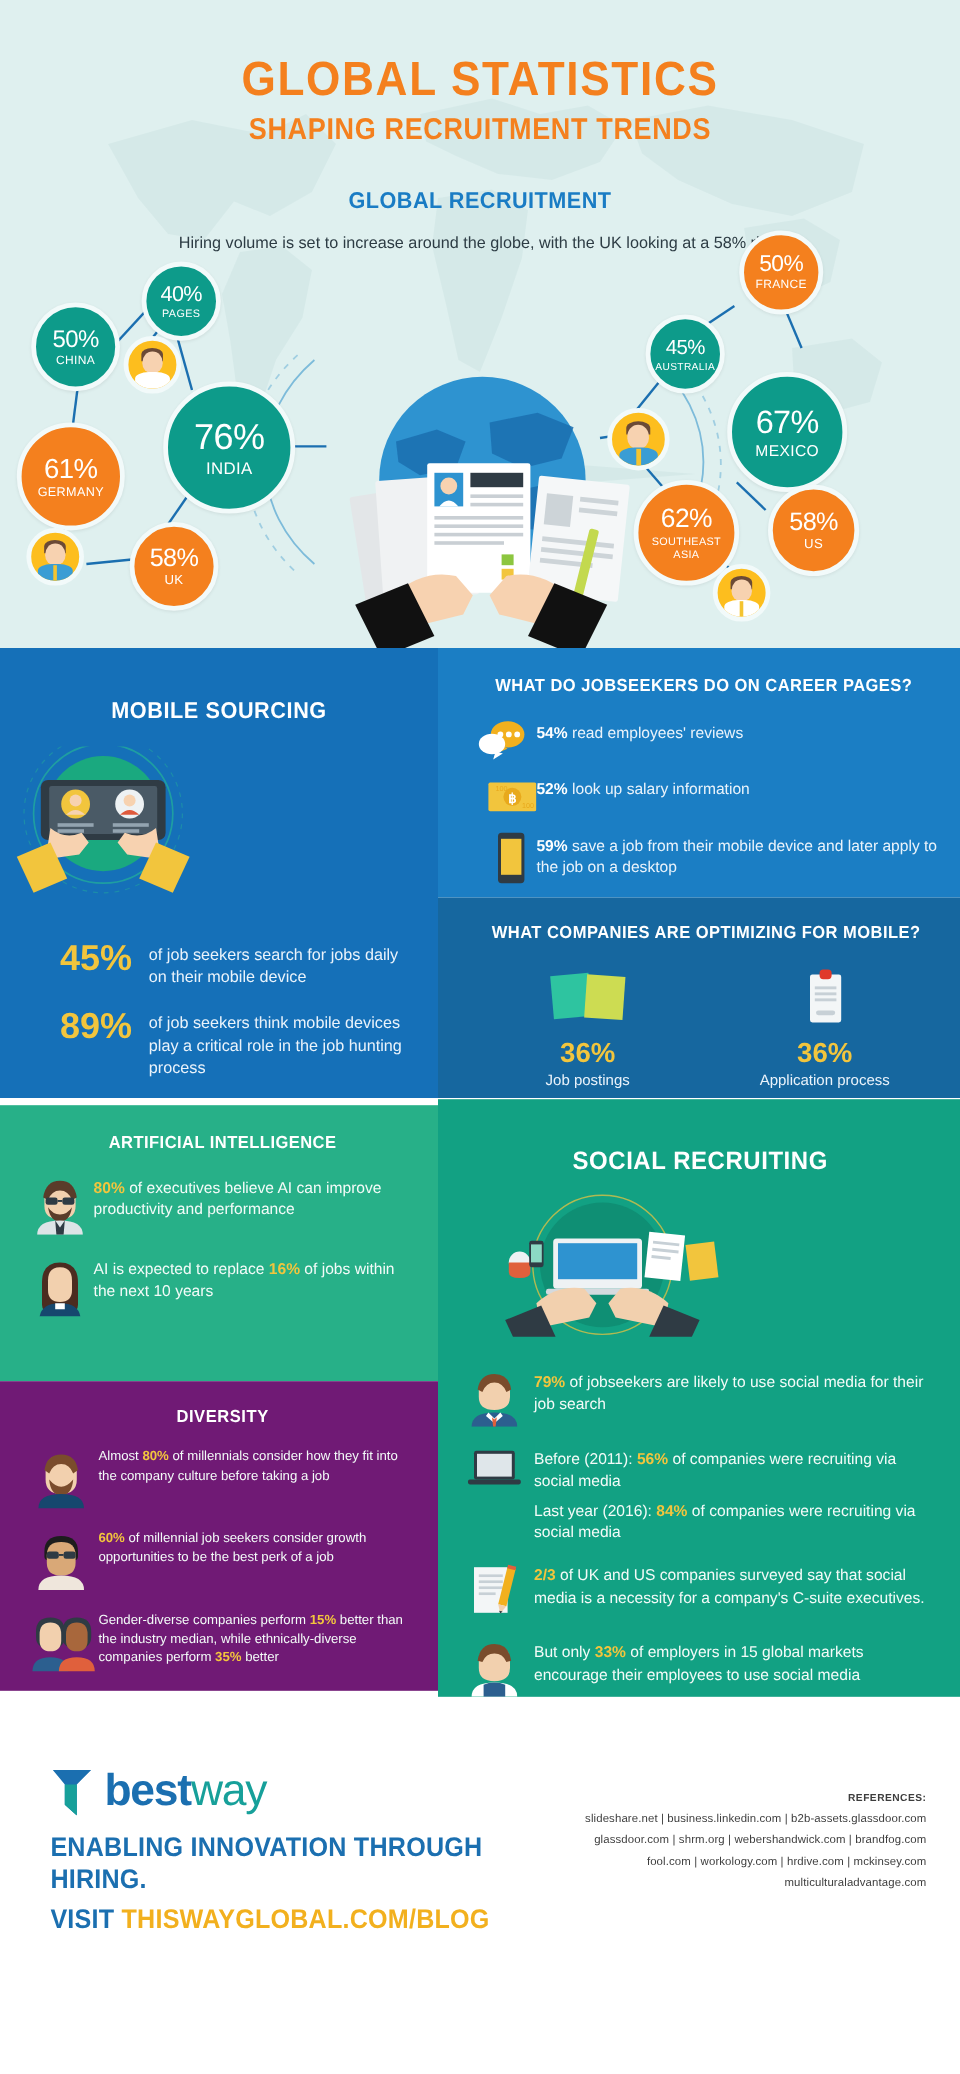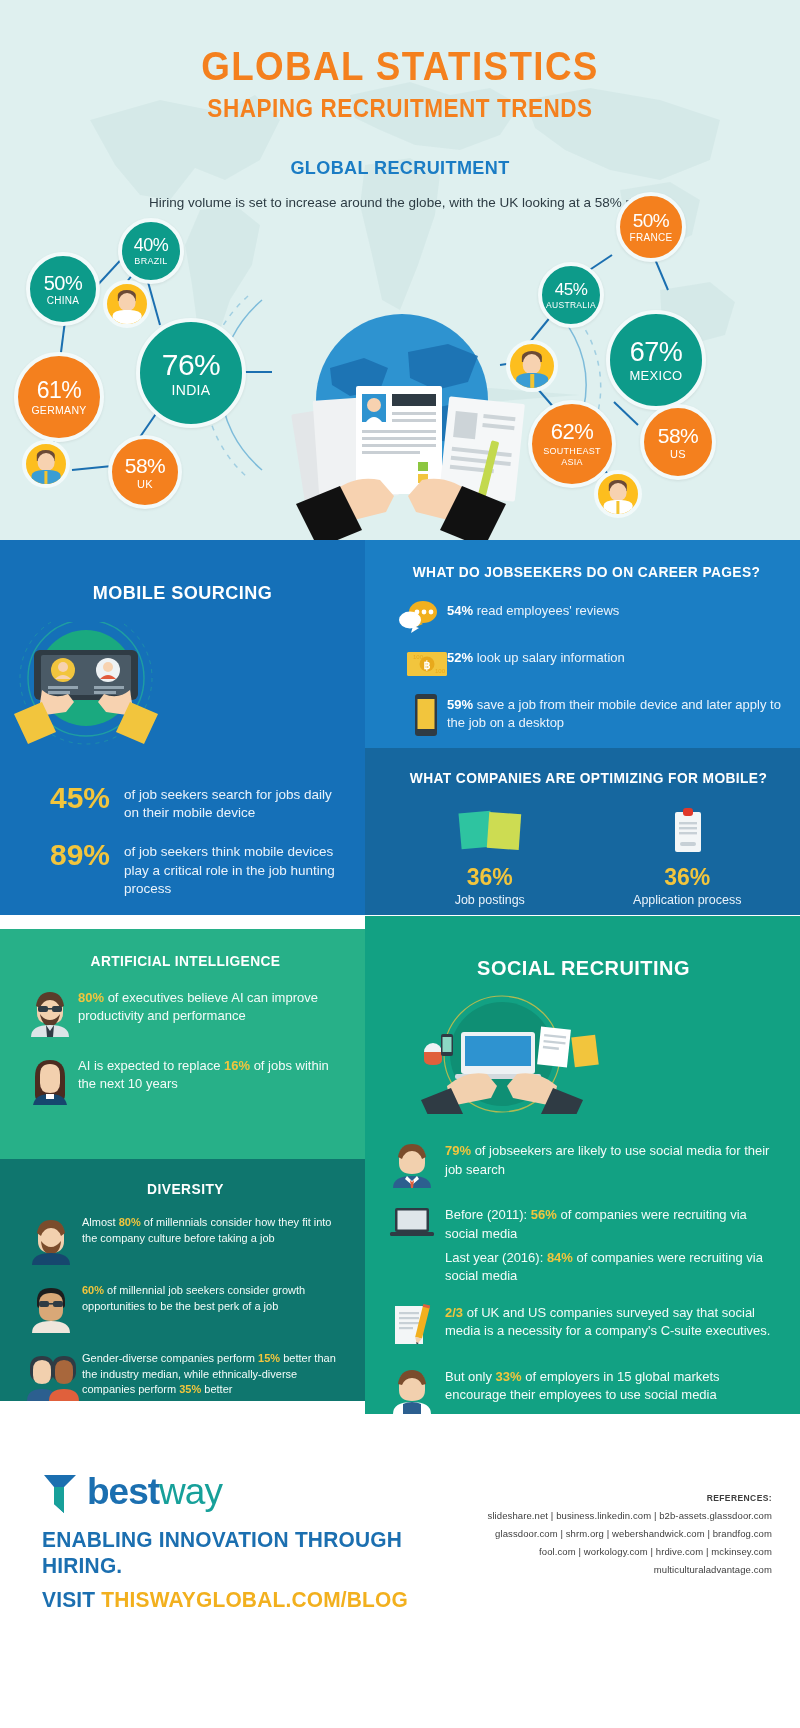--- a/index.html
+++ b/index.html
@@ -150,21 +150,21 @@
   
   .band-green { display:flex; height:500px;align-items:center; }
   .left-green { width:365px; display:flex; flex-direction:column; }
   .ai-block { background:#27b088; padding:24px 20px 0 26px; height:230px; }
   .ai-title { text-align:center; color:#fff; font-size:14.5px; font-weight:bold; letter-spacing:.4px; transform:scaleX(.95); }
   .ai-row { display:flex; align-items:flex-start; margin-top:18px; }
   .ai-av { width:52px; flex:0 0 52px; height:50px; position:relative; }
   .ai-txt { color:#f3fbf8; font-size:13px; line-height:1.42; padding-top:2px; }
   .ai-txt b { color:#f2c53d; }
 
-  .div-block { background:#0f766e; flex:1; padding:22px 20px 0 26px; }
+  .div-block { background:#701a75; flex:1; padding:22px 20px 16px 26px; }
   .div-title { text-align:center; color:#fff; font-size:14.5px; font-weight:bold; letter-spacing:.5px; transform:scaleX(.95); }
   .div-row { display:flex; align-items:flex-start; margin-top:18px; }
   .div-av { width:56px; flex:0 0 56px; height:50px; position:relative; }
   .div-txt { color:#f3fbf8; font-size:11px; line-height:1.42; }
   .div-txt b { color:#f2c53d; }
 
   .social { width:435px; background:#12a183; padding:40px 20px 0 22px; }
   .soc-title { text-align:center; color:#fff; font-size:21px; font-weight:bold; letter-spacing:.5px; transform:scaleX(.95); }
   .soc-art { margin: 14px auto 6px; width: 230px; height: 120px; position:relative; }
   .soc-row { display:flex; align-items:flex-start; margin-top:16px; }
@@ -284,21 +284,21 @@
       <g>
         <path d="M60,206 q24,-22 52,-16 l14,16 -8,16 -48,12 Z" fill="#f7d2b0"></path>
         <path d="M28,214 l44,-18 22,44 -44,18 Z" fill="#111"></path>
         <path d="M206,206 q-24,-22 -52,-16 l-14,16 8,16 48,12 Z" fill="#f7d2b0"></path>
         <path d="M238,214 l-44,-18 -22,44 44,18 Z" fill="#111"></path>
       </g>
     </svg>
 
     <div class="bubble" style="left:118px; top:218px; width:66px; height:66px;">
       <span class="pct" style="font-size:18px;">40%</span>
-      <span class="nm" style="font-size:9px;">BRAZIL</span>
+      <span class="nm" style="font-size:9px;">PAGES</span>
     </div>
 
     <div class="bubble" style="left:26px; top:252px; width:74px; height:74px;">
       <span class="pct" style="font-size:20px;">50%</span>
       <span class="nm" style="font-size:10px;">CHINA</span>
     </div>
 
     <div class="bubble orange" style="left:14px; top:352px; width:90px; height:90px;">
       <span class="pct" style="font-size:23px;">61%</span>
       <span class="nm" style="font-size:10.5px;">GERMANY</span>

